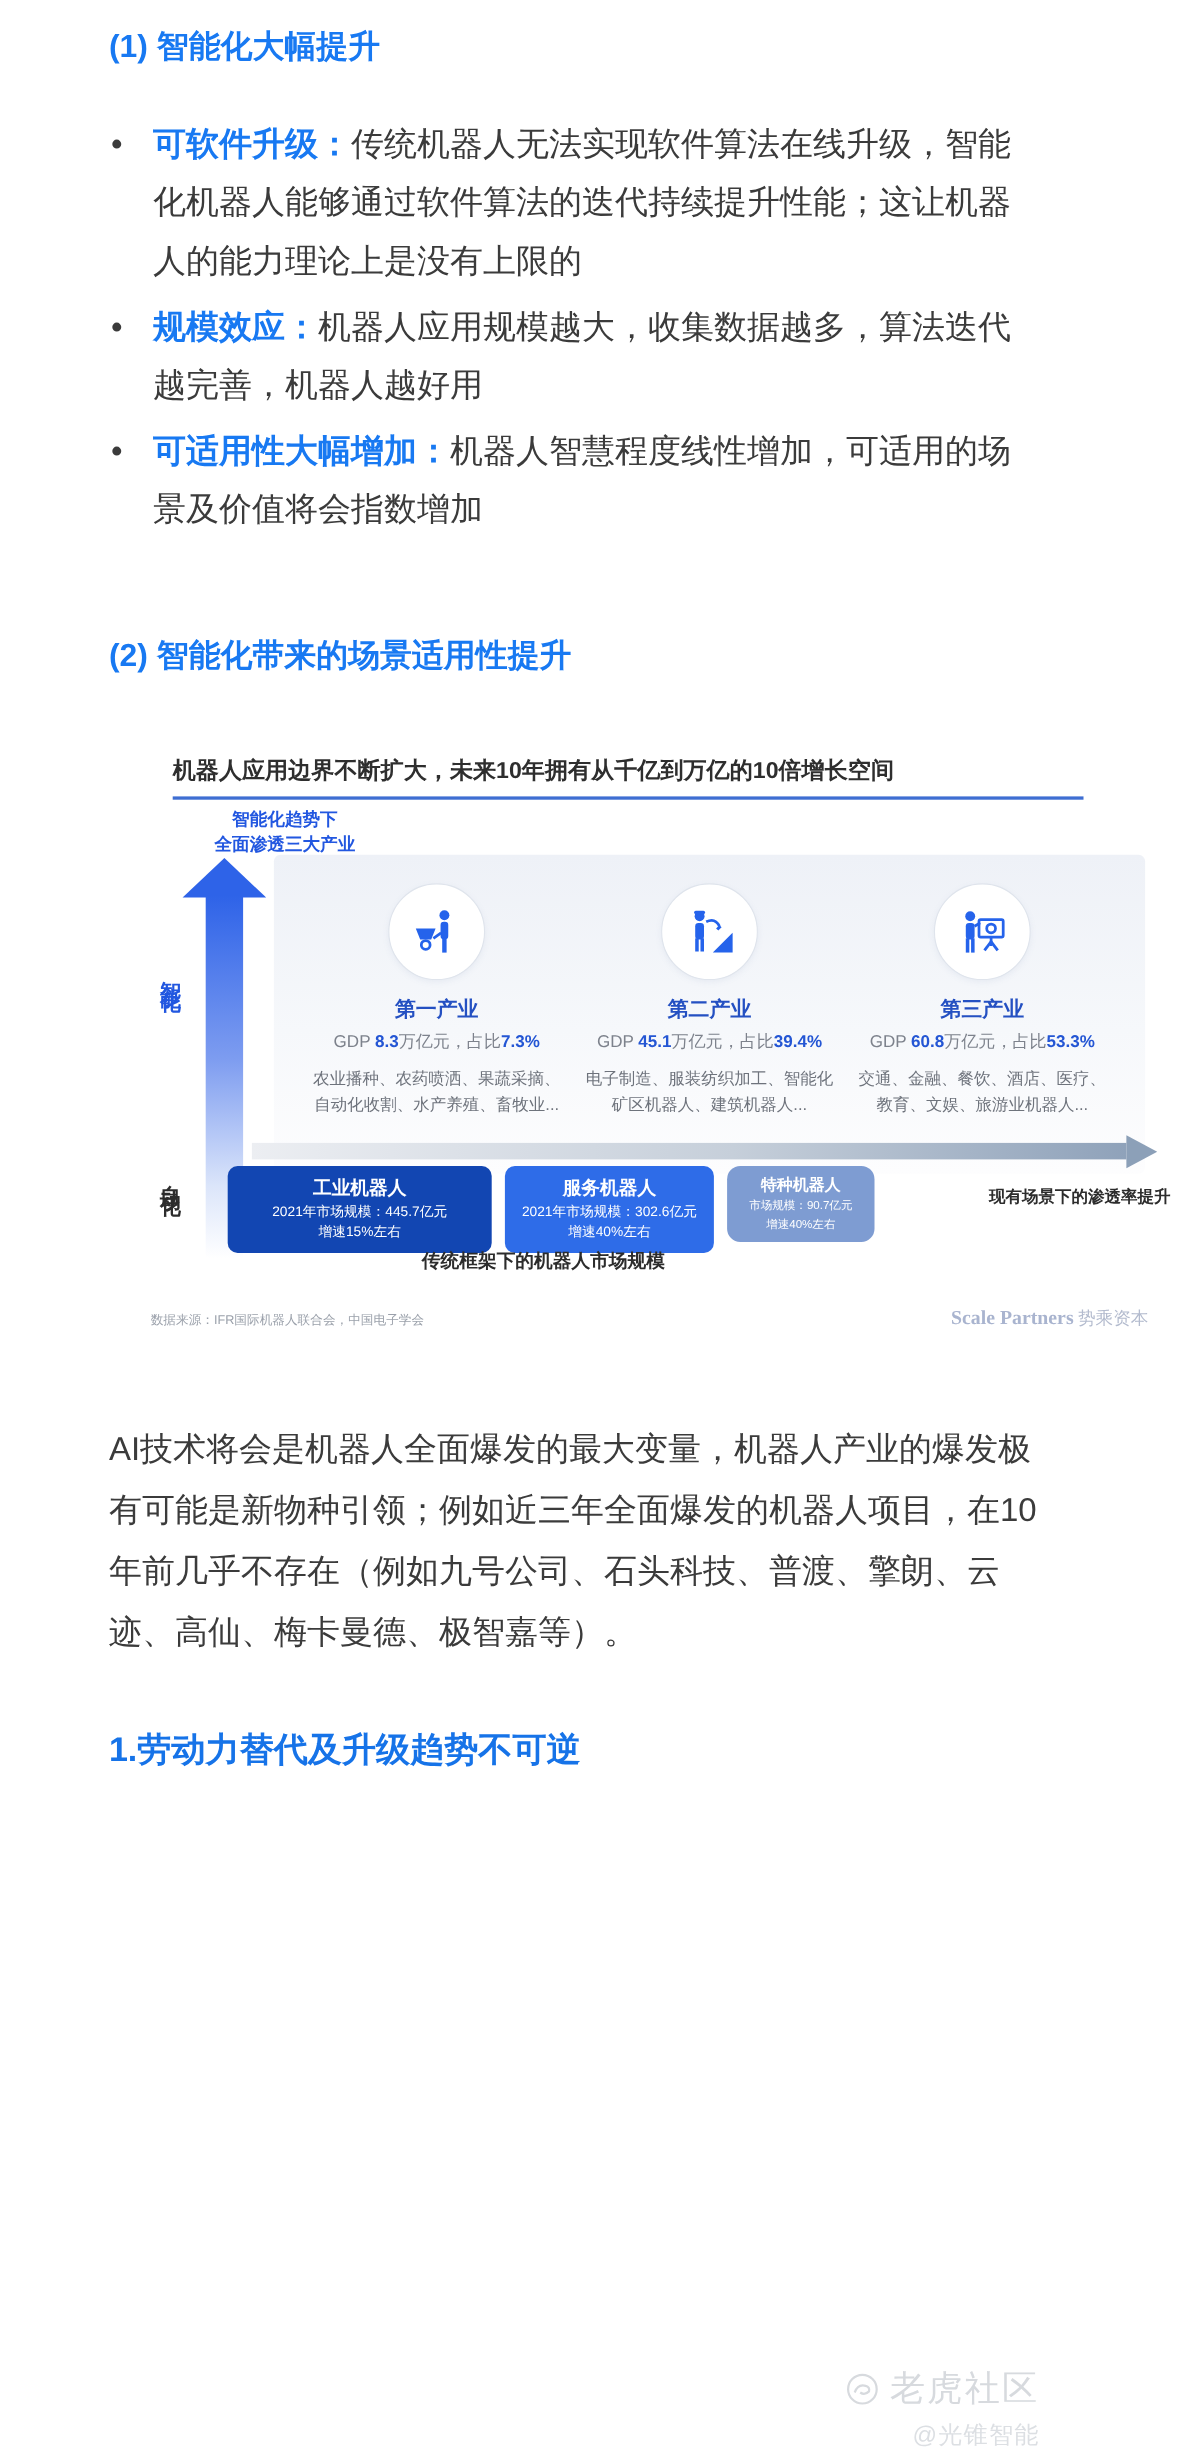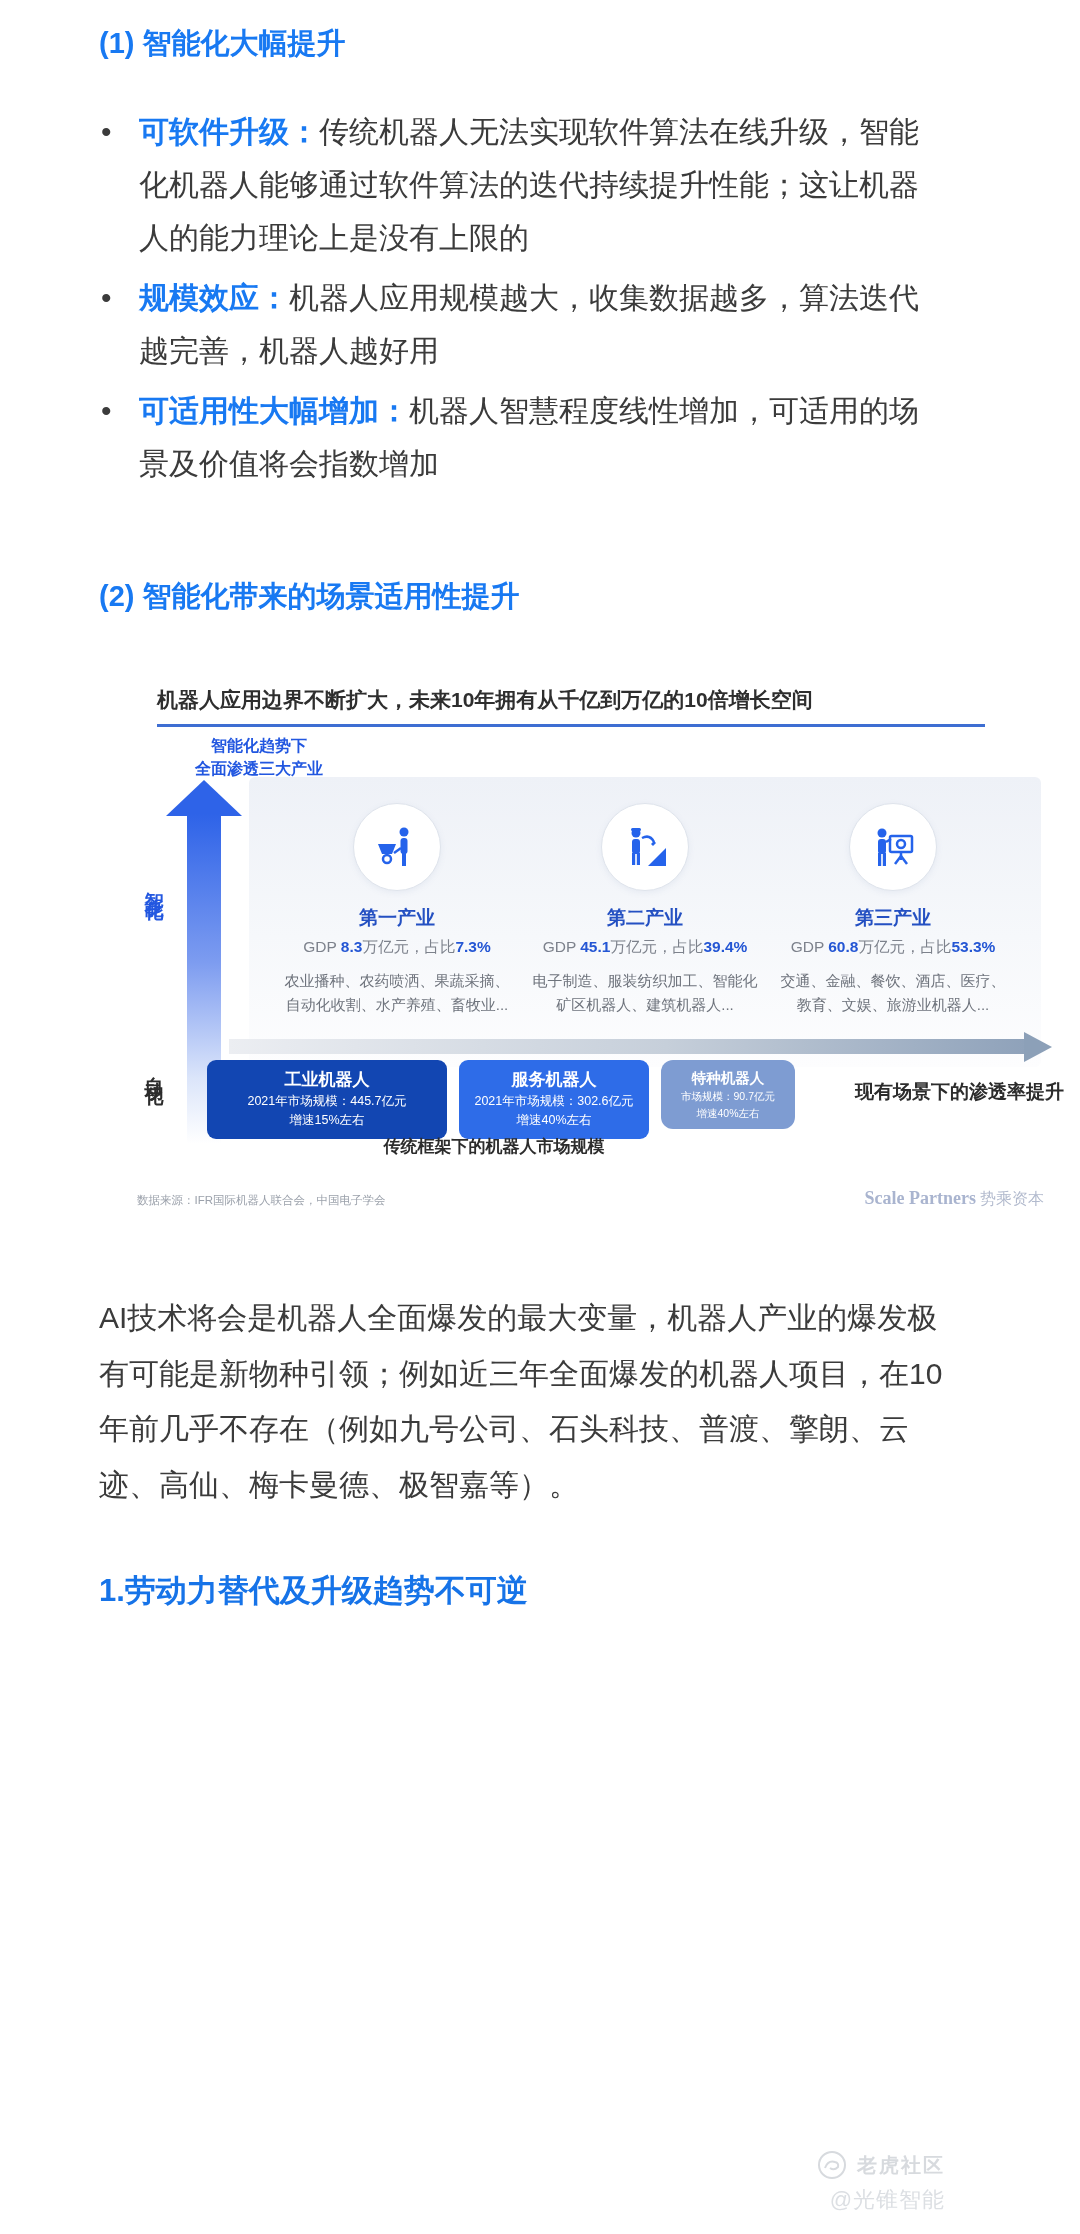--- a/index.html
+++ b/index.html
@@ -63,34 +63,34 @@
   .mbox { position:absolute; top:333px; border-radius:9px; color:#ffffff; text-align:center; padding:8px 4px; }
   .mbox .t { font-weight:700; font-size:17px; line-height:1.4; }
   .mbox .l { font-size:12.5px; line-height:1.55; }
   .mbox.m1 { left:78px;  width:240px; background:#1246b2; }
   .mbox.m2 { left:330px; width:190px; background:#2e6ce8; }
   .mbox.m3 { left:532px; width:134px; background:#7e9cd2;border-radius:12px; }
   .mbox.m3 .t { font-size:14.5px; }
   .mbox.m3 .l { font-size:10.5px; }
 
   .arrow-label { position:absolute; left:690px; top:352px; width:245px; text-align:right;
-                 font-weight:700; font-size:19px; color:#2c2c2c; }
+                 font-weight:700; font-size:15px; color:#2c2c2c; }
   .fig-caption { position:absolute; left:150px; top:408px; width:430px; text-align:center;
                  font-weight:700; font-size:17px; color:#2c2c2c; }
 
   .source-row { display:flex; justify-content:space-between; align-items:baseline; margin:16px 0 0 8px; }
   .fig-source { font-size:11.5px; color:#9ba1ab; }
   .brand { font-family:"Liberation Serif","DejaVu Serif",serif; }
   .brand .en { font-size:18px; font-weight:700; color:#a9b4cf; }
   .brand .cn { font-size:16px; color:#b3bbce; }
 
   
   .watermark { position:absolute; right:58px; top:2150px; text-align:right; color:#d7dade; }
   .wm-row { display:flex; align-items:center; justify-content:flex-end; gap:10px;
-            font-size:20px; font-weight:700; letter-spacing:2px;text-align:center; }
+            font-size:32px; font-weight:400; letter-spacing:2px;text-align:center; }
   .wm-handle { margin-top:5px; font-size:22px; font-weight:400; color:#dcdfe3; letter-spacing:1px; }
 
   svg { display:block; }
 </style>
 </head>
 <body>
 
 <div class="content">
 
   <div class="sec-h3">(1) 智能化大幅提升</div>

